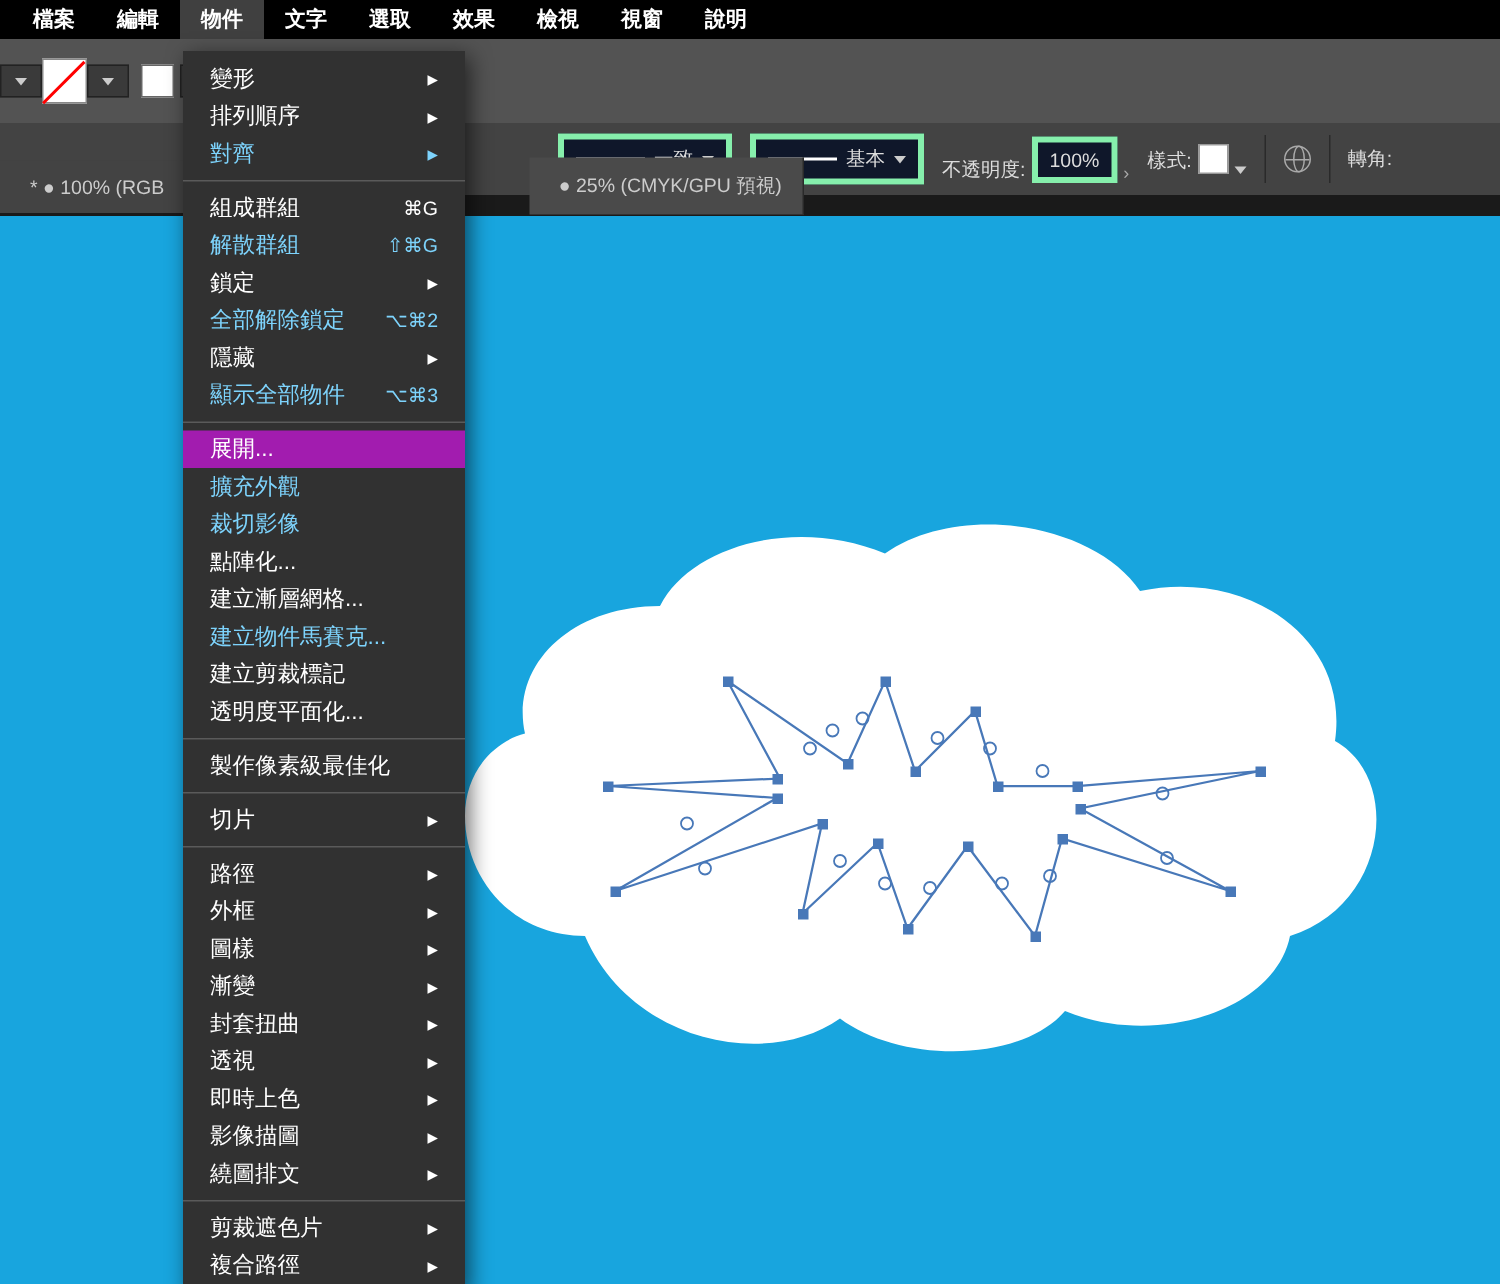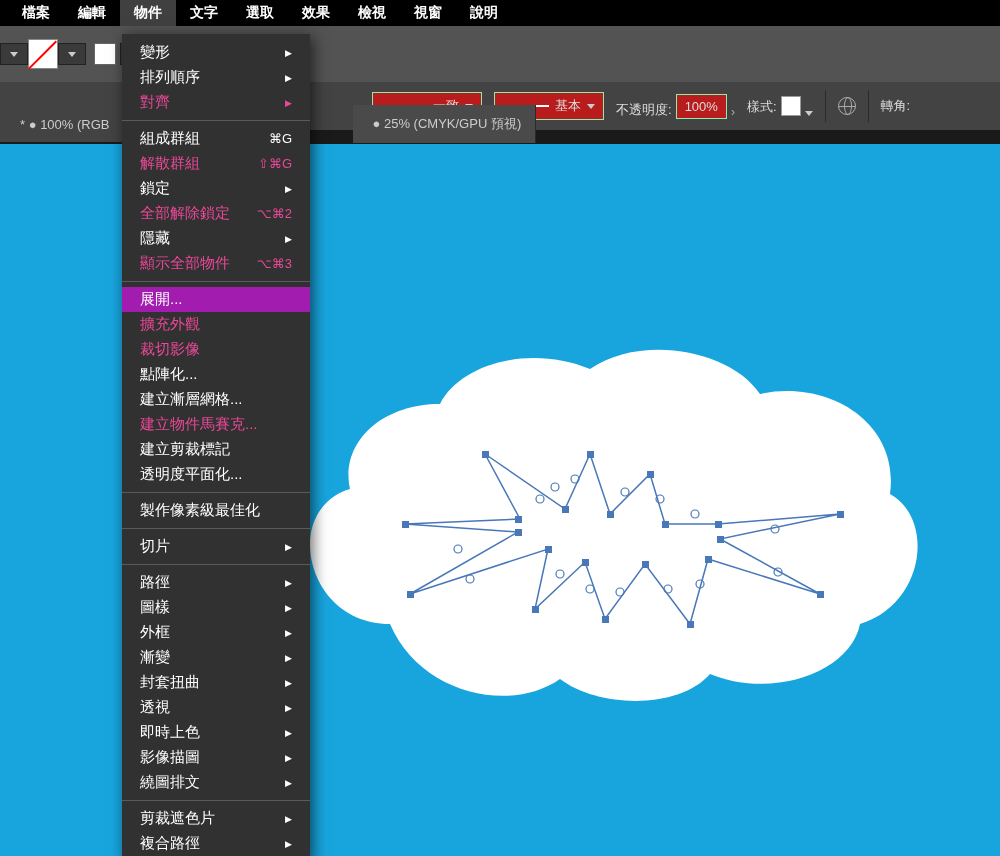--- a/index.html
+++ b/index.html
@@ -13,40 +13,40 @@
     
     .row1 { height: 56px; display: flex; align-items: center; padding-left: 0; }
     .swatch-dd { width: 28px; height: 22px; background: #3a3a3a; display: flex; align-items: center; justify-content: center; border: 1px solid #222; }
     .chevron { width: 0; height: 0; border-left: 4px solid transparent; border-right: 4px solid transparent; border-top: 5px solid #ccc; }
     .noswatch { width: 30px; height: 30px; background: #fff; position: relative; border: 1px solid #888; }
     .noswatch::after { content: ""; position: absolute; width: 140%; height: 2px; background: red; top: 50%; left: -20%; transform: rotate(-45deg); }
     .small-sq { width: 22px; height: 22px; background: #fff; border: 1px solid #666; margin-left: 8px; }
     
     .row2 { height: 48px; background: #434343; display: flex; align-items: center; padding: 0 12px; gap: 12px; font-size: 13px; color: #ddd; }
     .ctrl { display: flex; align-items: flex-end; gap: 4px; }
-    .ctrl-box { background: #b91c1c; padding: 4px 8px; border: 1px solid #86efac; display: flex; align-items: center; gap: 6px; }
+    .ctrl-box { background: #0f172a; padding: 4px 8px; border: 4px solid #86efac; display: flex; align-items: center; gap: 6px; }
     .line-basic { width: 46px; height: 2px; background: #fff; }
     .sw-wh { width: 20px; height: 20px; background: #fff; border: 1px solid #999; }
     .divider { width: 1px; height: 32px; background: #2a2a2a; }
     .globe-icon { width: 18px; height: 18px; border: 1.5px solid #aaa; border-radius: 50%; position: relative; }
     .globe-icon::before { content: ""; position: absolute; width: 100%; height: 1px; background: #aaa; top: 50%; }
     .globe-icon::after { content: ""; position: absolute; height: 100%; width: 6px; border: 1px solid #aaa; border-radius: 50%; left: 5px; top: -1px; }
     
     .tab-row { position: absolute; top: 104px; left: 0; right: 0; display: flex; height: 40px; align-items: center; }
     .tab { padding: 10px 14px; font-size: 13px; color: #ccc; background: #434343; border-right: 1px solid #2a2a2a; display: flex; align-items: center; gap: 6px; }
     .tab-x { color: #999; font-size: 11px; }
     
     .canvas { position: absolute; top: 144px; left: 0; right: 0; bottom: 0; background: #18a5de; }
     
     .cloud { position: absolute; left: 310px; top: 200px; width: 610px; height: 380px; }
     .cloud svg { width: 100%; height: 100%; }
     
     .dropdown { position: absolute; top: 34px; left: 122px; width: 188px; background: #313131; box-shadow: 3px 3px 14px rgba(0,0,0,0.6); z-index: 100; padding: 6px 0; }
     .dd-item { display: flex; justify-content: space-between; align-items: center; padding: 3px 18px; font-size: 15px; color: #fff; cursor: pointer; min-height: 24px; }
-    .dd-item.disabled { color: #ec4899; }
+    .dd-item.disabled { color: #7dd3fc; }
     .dd-item.highlight { background: #a21caf; text-align: center; }
     .dd-item.sub::after { content: "▶"; font-size: 9px; color: inherit; }
     .dd-shortcut { font-size: 13px; color: inherit; letter-spacing: 0; }
     .dd-sep { height: 1px; background: #5a5a5a; margin: 5px 0; }
   </style>
 </head>
 <body>
 
 <div class="menubar">
     <div class="menubar-item">檔案</div>
@@ -242,26 +242,26 @@
     </div>
     <div class="dd-sep"></div>
     <div class="dd-item sub">
       <span>切片</span>
     </div>
     <div class="dd-sep"></div>
     <div class="dd-item sub">
       <span>路徑</span>
     </div>
     <div class="dd-item sub">
+      <span>外框</span>
+    </div>
+    <div class="dd-item sub">
       <span>圖樣</span>
     </div>
     <div class="dd-item sub">
-      <span>外框</span>
-    </div>
-    <div class="dd-item sub">
       <span>漸變</span>
     </div>
     <div class="dd-item sub">
       <span>封套扭曲</span>
     </div>
     <div class="dd-item sub">
       <span>透視</span>
     </div>
     <div class="dd-item sub">
       <span>即時上色</span>

